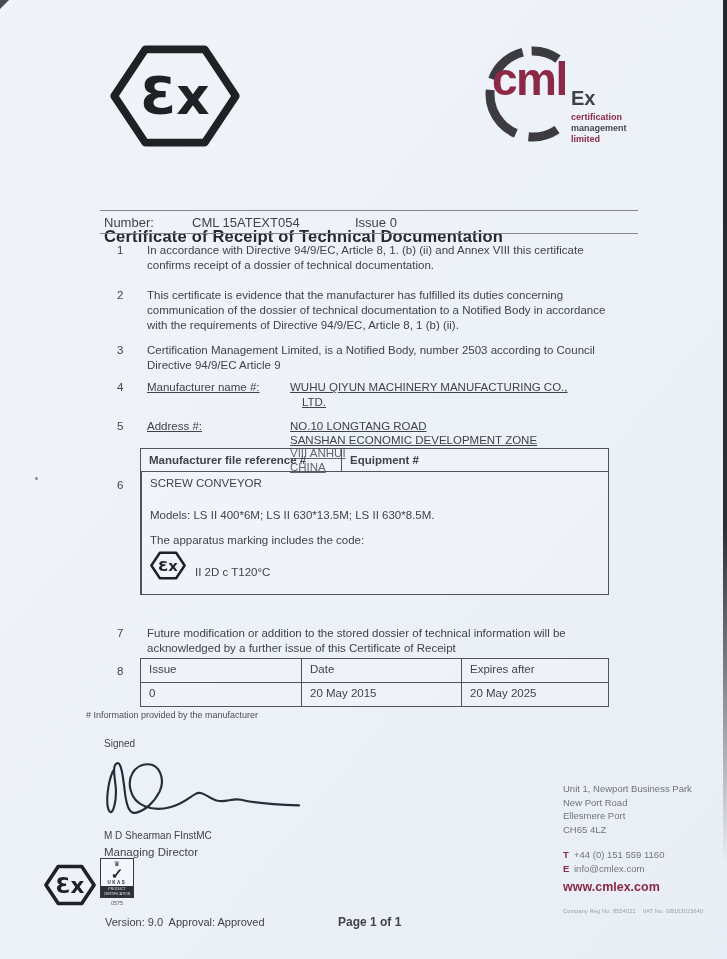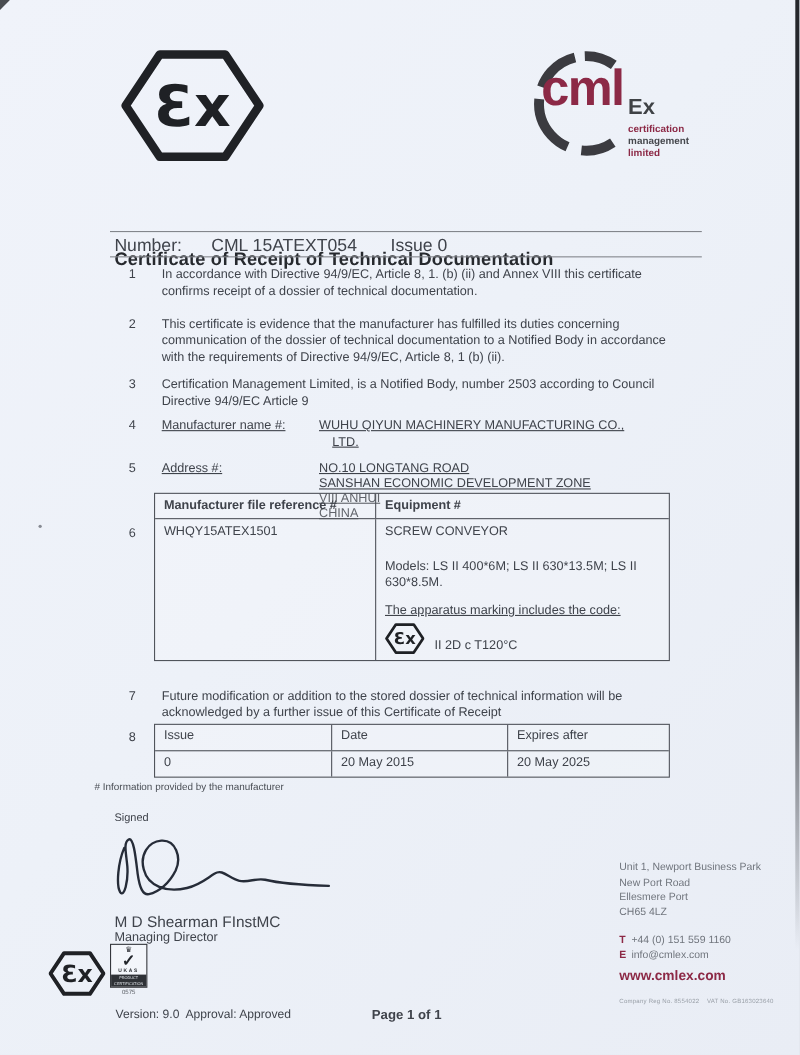--- a/index.html
+++ b/index.html
@@ -30,21 +30,21 @@
   .cml-ex { position:absolute; left:101px; top:55px; font-size:20px; font-weight:bold; color:#3f4246; }
   .cml-sub { position:absolute; left:101px; font-size:9px; font-weight:bold; line-height:10px; }
   .cml-sub.s1 { top:80px; color:#8c2946; }
   .cml-sub.s2 { top:91px; color:#46484d; }
   .cml-sub.s3 { top:102px; color:#8c2946; }
 
   
   .title { position:absolute; left:104px; top:186px; font-size:16.5px; font-weight:bold;
     color:#26292e; letter-spacing:.2px;margin-top:41px; }
   .rule { position:absolute; left:100px; width:538px; height:1px; background:#83868c; }
-  .num-row { position:absolute; left:0; top:215px; width:720px; height:18px; font-size:16px; }
+  .num-row { position:absolute; left:0; top:215px; width:720px; height:18px; font-size:13px; }
   .num-label { position:absolute; left:104px; }
   .num-value { position:absolute; left:192px; }
   .num-issue { position:absolute; left:355px; }
 
   
   .clause { position:absolute; left:115px; width:505px; }
   .clause .cnum { position:absolute; left:2px; top:0; }
   .clause .ctxt { margin-left:32px; }
   .kv-label { position:absolute; left:32px; top:0;text-decoration:underline; }
   .kv-value { position:absolute; left:175px; top:0; width:330px;text-decoration:underline; }
@@ -52,38 +52,38 @@
 
   
   .eq-table { position:absolute; left:140px; top:448px; width:467px; border:1px solid #50545b;
     font-size:11.5px; background:rgba(255,255,255,.18); }
   .eq-row { display:flex; }
   .eq-head { border-bottom:1px solid #50545b; font-weight:bold; }
   .eq-c1 { width:200px; padding:5px 8px; box-sizing:border-box; }
   .eq-c2 { flex:1; padding:5px 8px; border-left:1px solid #50545b; box-sizing:border-box; }
   .eq-body { min-height:122px; }
   .eq-models { margin-top:19px; line-height:15px; }
-  .eq-intro { margin-top:11px;text-decoration:underline; }
+  .eq-intro { margin-top:11px; }
   .mark-row { margin-top:5px; display:flex; align-items:flex-end; gap:9px; }
   .mark-code { padding-bottom:2px; }
 
   
   .is-table { position:absolute; left:140px; top:658px; width:467px; border:1px solid #50545b;
     font-size:11.5px; background:rgba(255,255,255,.18); }
   .is-row { display:flex; }
   .is-row + .is-row { border-top:1px solid #50545b; }
   .is-c { padding:4px 8px; box-sizing:border-box; height:23px; }
   .is-c1 { width:160px; }
   .is-c2 { width:160px; border-left:1px solid #50545b; }
   .is-c3 { flex:1; border-left:1px solid #50545b; }
 
   .footnote { position:absolute; left:86px; top:710px; font-size:9px; color:#4a4e55; }
   .signed { position:absolute; left:104px; top:738px; font-size:10px; }
   .sig-svg { position:absolute; left:98px; top:752px; }
-  .sig-name { position:absolute; left:104px; top:830px; font-size:14px; }
+  .sig-name { position:absolute; left:104px; top:830px; font-size:10px; }
   .sig-role { position:absolute; left:104px; top:846px; font-size:11.5px; }
 
   
   .hex-small { position:absolute; left:44px; top:864px; }
   .ukas { position:absolute; left:100px; top:858px; width:34px; text-align:center; }
   .ukas-box { border:1px solid #35383d; padding:1px 0 0 0; background:rgba(255,255,255,.4); }
   .ukas-crown { font-size:7px; line-height:7px; color:#2a2d32; }
   .ukas-check { font-size:15px; line-height:13px; font-weight:bold; color:#23262b; }
   .ukas-name { font-size:4.5px; letter-spacing:1.5px; font-weight:bold; color:#2a2d32; }
   .ukas-bar { font-size:3.5px; line-height:4.5px; background:#2e3136; color:#dfe3e8;
@@ -169,21 +169,20 @@
     </div>
   </div>
 
   <div class="abs body-text" style="left:117px;top:478px;">6</div>
   <div class="eq-table">
     <div class="eq-row eq-head">
       <div class="eq-c1">Manufacturer file reference #</div>
       <div class="eq-c2">Equipment #</div>
     </div>
     <div class="eq-row eq-body">
-      <div class="eq-c1">WHQY15ATEX1501</div>
       <div class="eq-c2">
         <div>SCREW CONVEYOR</div>
         <div class="eq-models">Models: LS II 400*6M; LS II 630*13.5M; LS II 630*8.5M.</div>
         <div class="eq-intro">The apparatus marking includes the code:</div>
         <div class="mark-row">
           <svg width="36" height="29" viewBox="0 0 100 82">
             <polygon class="hex-stroke" points="3,41 27,5 73,5 97,41 73,77 27,77" stroke-width="7"></polygon>
             <text class="hex-text" x="50" y="56" font-size="42" text-anchor="middle">Ɛx</text>
           </svg>
           <span class="mark-code">II 2D c T120°C</span>

